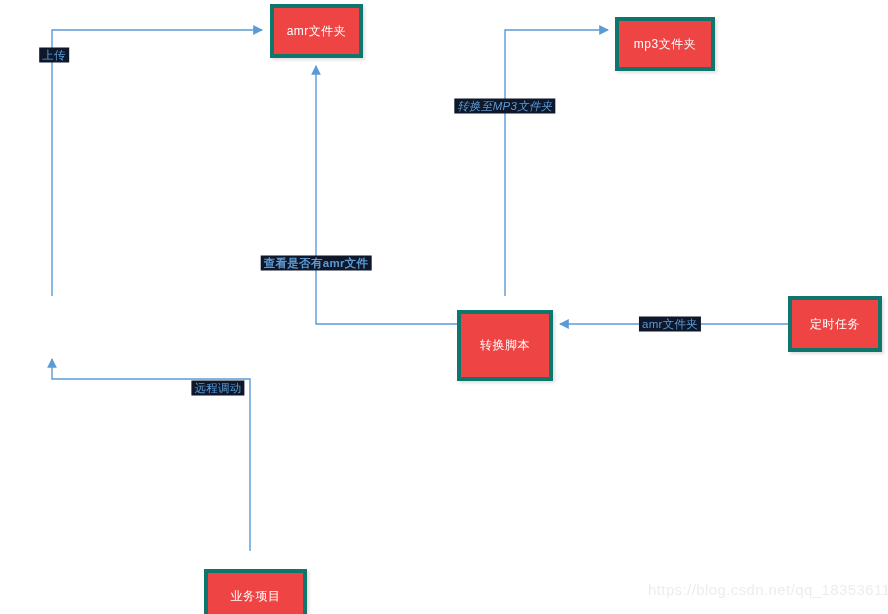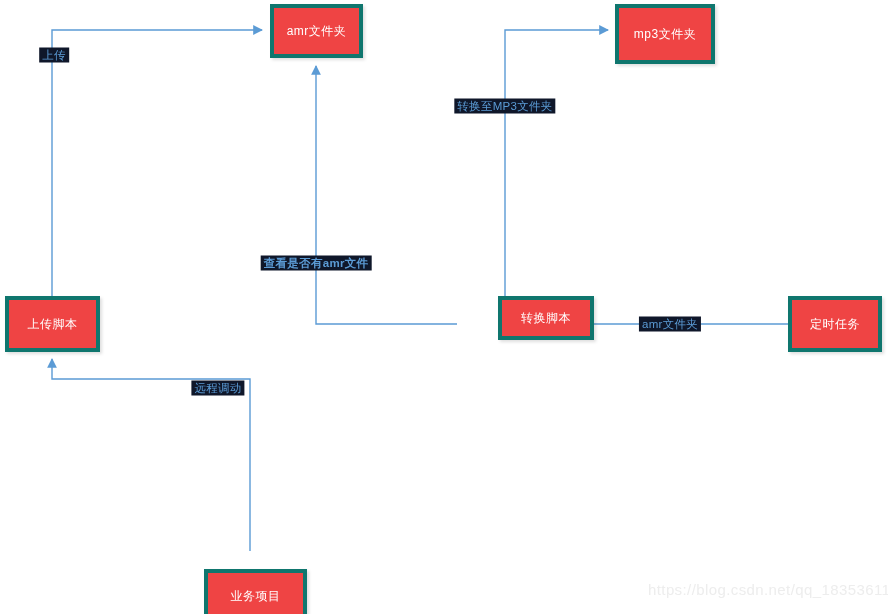--- a/index.html
+++ b/index.html
@@ -77,45 +77,42 @@
 
     <path d="M 788 324 L 560 324" fill="none" stroke="#5B9BD5" stroke-width="1.4" marker-end="url(#arrow)"></path>
 
     <path d="M 250 551 L 250 379 L 52 379 L 52 359" fill="none" stroke="#5B9BD5" stroke-width="1.4" marker-end="url(#arrow)"></path>
   </svg>
 
   <div class="node" style="left:270px; top:4px; width:93px; height:54px;">
     <span>amr文件夹</span>
   </div>
 
-  <div class="node" style="left:615px; top:4px; width:100px; height:60px;">
+  <div class="node" style="left:615px; top:17px; width:100px; height:54px;">
     <span>mp3文件夹</span>
   </div>
 
-  <div class="node" style="left:5px; top:296px; width:95px; height:56px;">
-    <span>上传脚本</span>
-  </div>
 
-  <div class="node" style="left:457px; top:296px; width:96px; height:44px;margin-left:41px;">
+  <div class="node" style="left:457px; top:310px; width:96px; height:71px;">
     <span>转换脚本</span>
   </div>
 
   <div class="node" style="left:788px; top:296px; width:94px; height:56px;">
     <span>定时任务</span>
   </div>
 
   <div class="node" style="left:204px; top:569px; width:103px; height:54px;">
     <span>业务项目</span>
   </div>
 
   <div class="edge-label" style="left:54px; top:55px;">上传</div>
 
   <div class="edge-label" style="left:316px; top:263px;font-weight:bold;">查看是否有amr文件</div>
 
-  <div class="edge-label" style="left:505px; top:106px;">转换至MP3文件夹</div>
+  <div class="edge-label" style="left:505px; top:106px;font-style:italic;">转换至MP3文件夹</div>
 
   <div class="edge-label" style="left:670px; top:324px;">amr文件夹</div>
 
   <div class="edge-label" style="left:218px; top:379px;margin-top:9px;">远程调动</div>
 
   <div class="watermark" style="left:648px; top:581px;">https://blog.csdn.net/qq_18353611</div>
 
 </div>
 
 </body></html>

